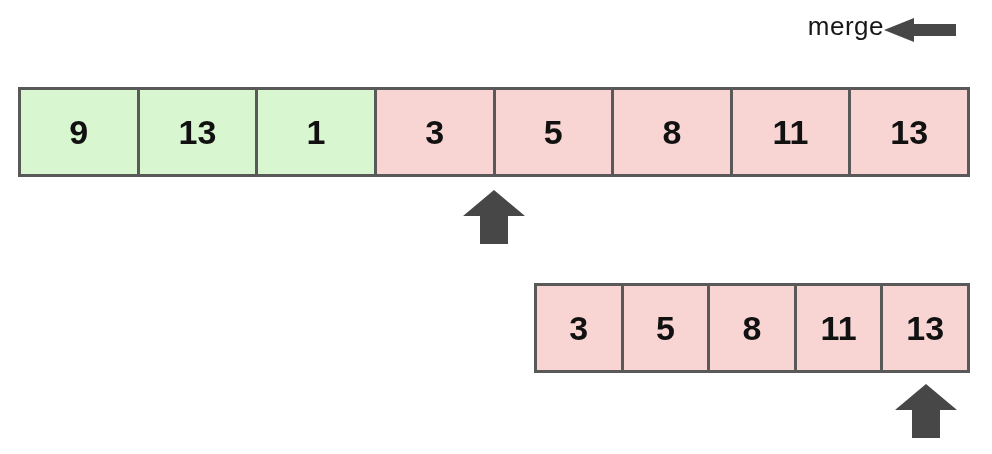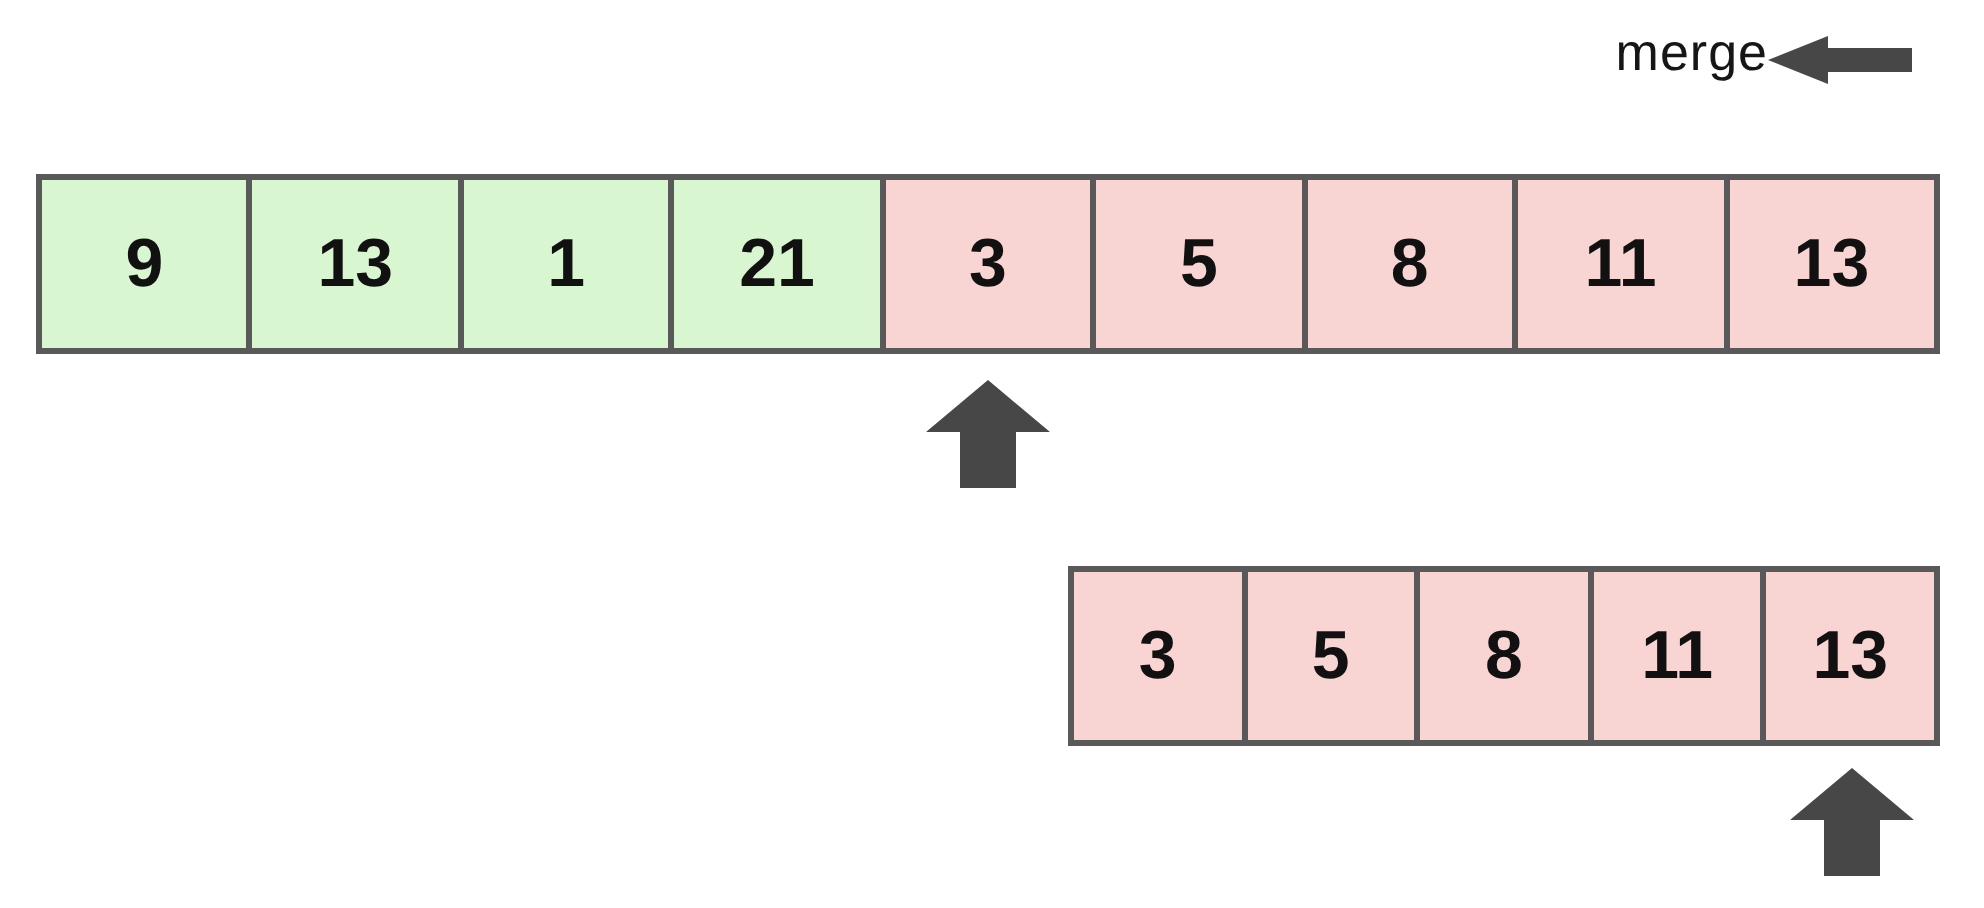--- a/index.html
+++ b/index.html
@@ -88,21 +88,20 @@
     <div class="merge-text">merge</div>
     <svg class="merge-arrow-svg" width="72" height="24" viewBox="0 0 72 24">
       <polygon points="0,12 30,0 30,6 72,6 72,18 30,18 30,24" fill="#474747"></polygon>
     </svg>
   </div>
 
   <div class="array-row row-main">
       <div class="cell green">9</div>
       <div class="cell green">13</div>
       <div class="cell green">1</div>
-      <div class="cell green">21</div>
       <div class="cell pink">3</div>
       <div class="cell pink">5</div>
       <div class="cell pink">8</div>
       <div class="cell pink">11</div>
       <div class="cell pink">13</div>
     </div>
 
   <svg class="pointer-arrow pointer-main" width="62" height="54" viewBox="0 0 62 54">
     <polygon points="31,0 62,26 45,26 45,54 17,54 17,26 0,26" fill="#474747"></polygon>
   </svg>

